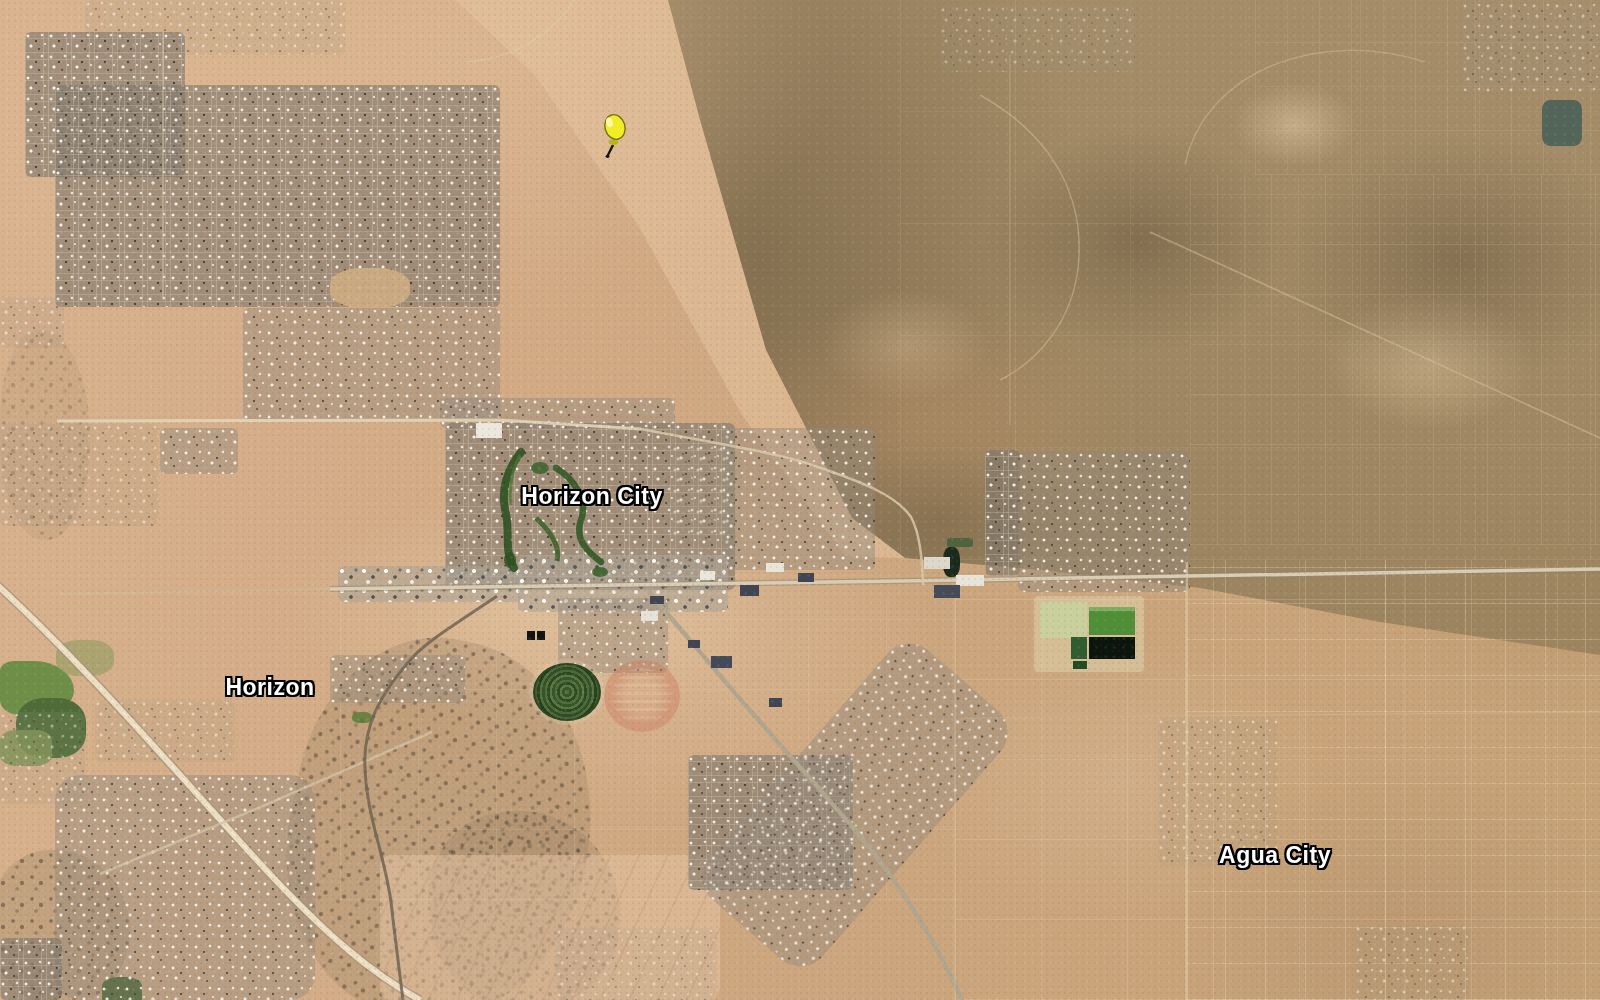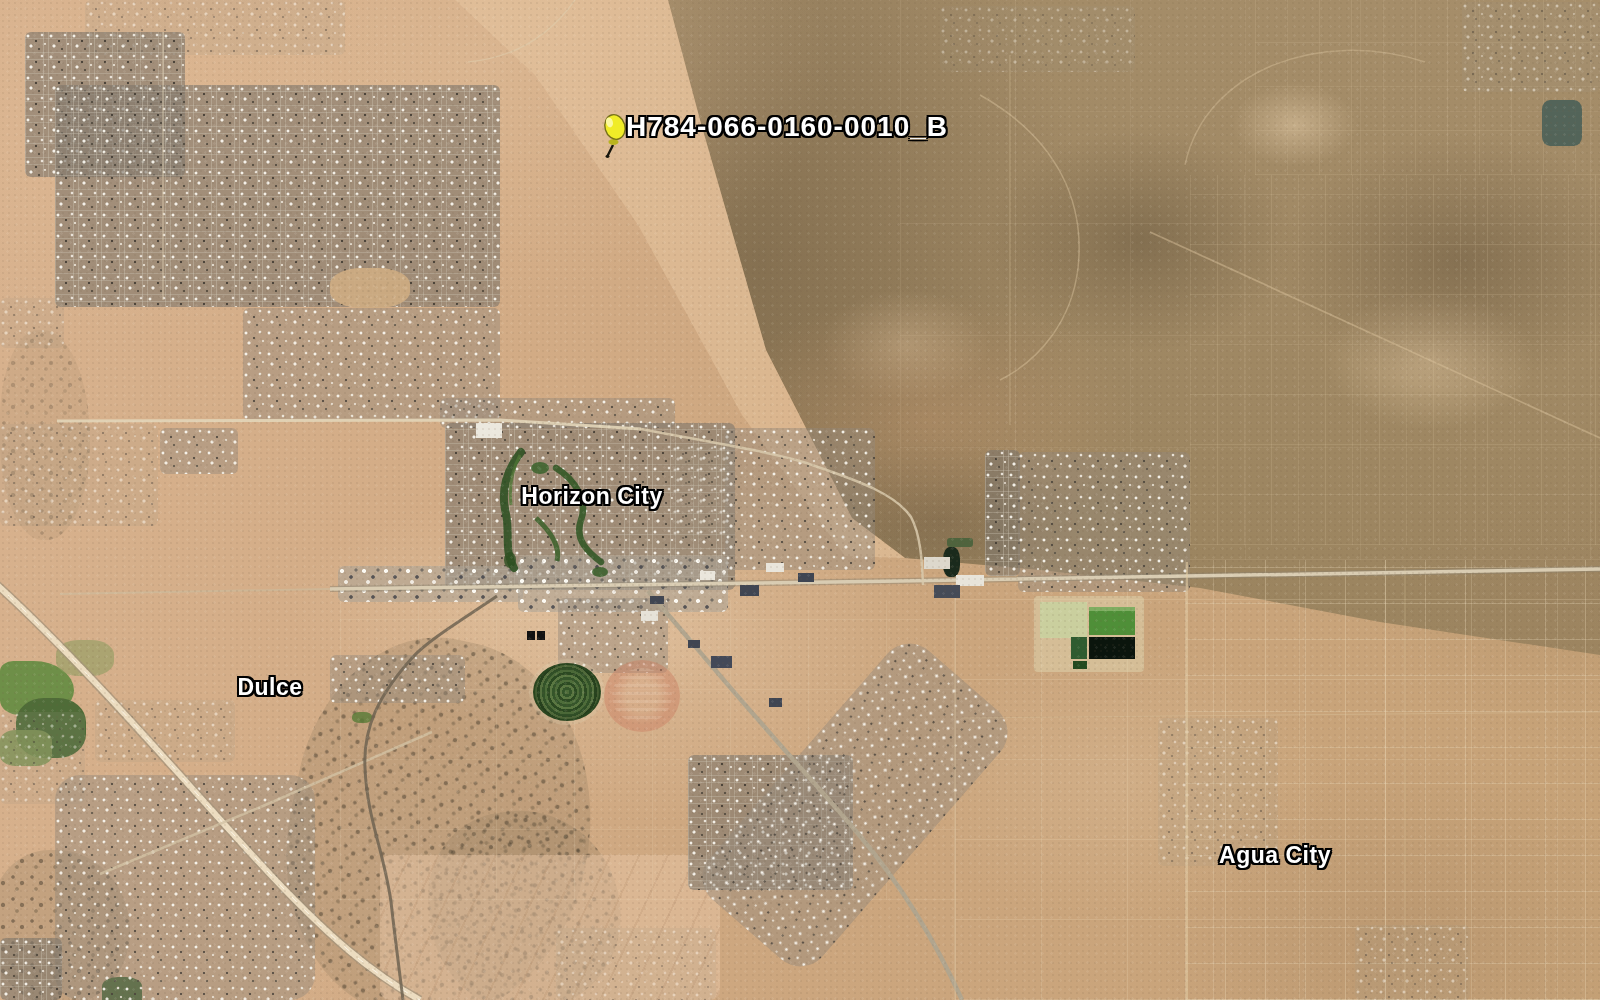--- a/index.html
+++ b/index.html
@@ -229,21 +229,20 @@
     <g>
       <line x1="16" y1="36" x2="10.5" y2="47" stroke="#15150c" stroke-width="2.4"></line>
       <ellipse cx="10.5" cy="47.5" rx="2" ry="1.4" fill="#15150c"></ellipse>
       <ellipse cx="16.5" cy="33" rx="5" ry="3" fill="#b9b41e"></ellipse>
       <g transform="rotate(-16 18 18)">
         <ellipse cx="18" cy="18" rx="10" ry="12.5" fill="#f0ec28" stroke="#77721a" stroke-width="1.4"></ellipse>
         <ellipse cx="14" cy="12" rx="3.4" ry="5" fill="#fbf9a0"></ellipse>
       </g>
     </g>
   </svg>
-  <div id="pinlabel" style="z-index: 50; left: 626px; top: 113px;">H784-066-0160-0010_B</div>
 
   <div style="left:0;top:0;width:1600px;height:860px;z-index:49;pointer-events:none;">
       <div class="maplabel" style="left: 592px; top: 496px;">Horizon City</div>
-      <div class="maplabel" style="left: 270px; top: 687px;">Dulce</div>
+      <div class="maplabel" style="left: 270px; top: 687px;">Horizon</div>
       <div class="maplabel" style="left: 1275px; top: 855px;">Agua City</div>
     </div>
 
 </div>
 
 </body></html>

